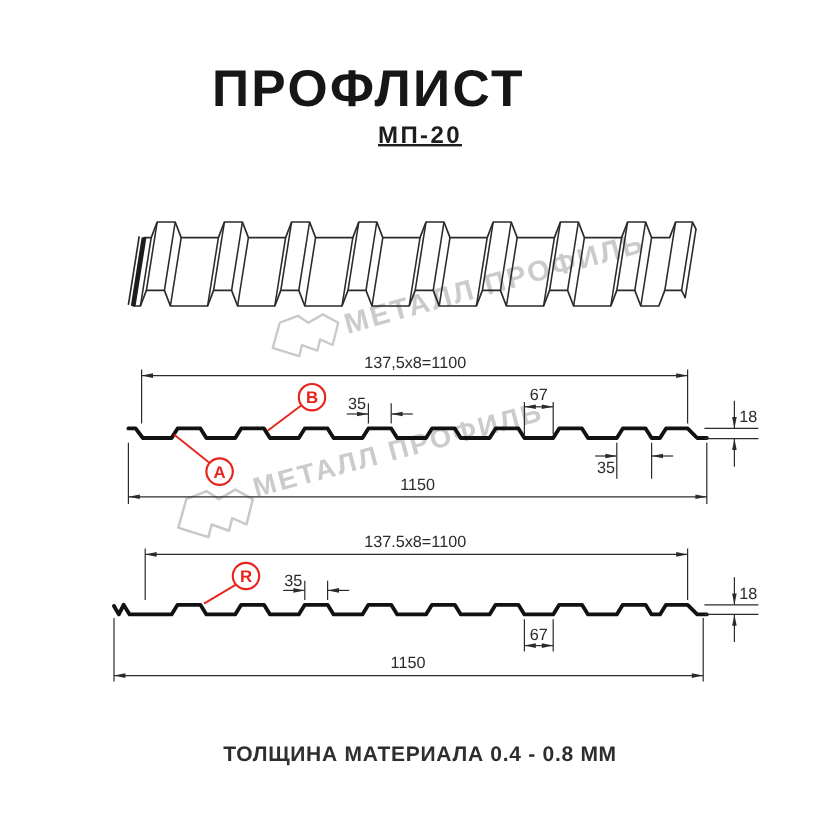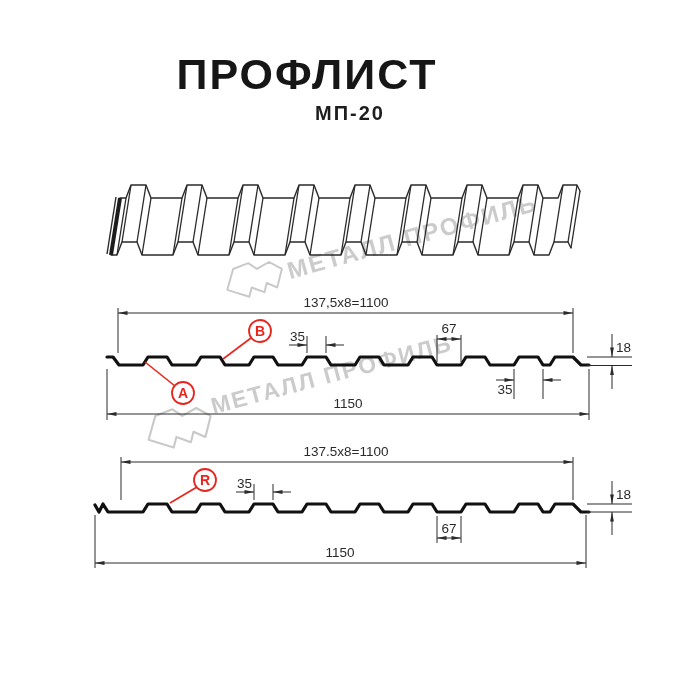--- a/index.html
+++ b/index.html
@@ -1,21 +1,21 @@
 <!DOCTYPE html>
 <html><head>
 <meta charset="utf-8">
 <style>
   html,body{margin:0;padding:0;background:#fff;}
   #page{position:relative;width:700px;height:700px;background:#ffffff;overflow:hidden;
         font-family:"Liberation Sans",sans-serif;}
   .title{position:absolute;left:0;top:50px;width:614px;text-align:center;
          font-size:43px;font-weight:700;letter-spacing:2px;color:#161616;}
   .model{position:absolute;left:0;top:102px;width:700px;text-align:center;
-         font-size:20px;font-weight:700;letter-spacing:2px;color:#1d1d1d;}
+         font-size:20px;font-weight:700;letter-spacing:2px;color:#1d1d1d;text-decoration:underline;}
   .footnote{position:absolute;left:0;top:618px;width:700px;text-align:center;
          font-size:17.5px;font-weight:700;letter-spacing:0.6px;color:#2e2e2e;}
   .wm-text{position:absolute;color:#cbcbcb;font-weight:700;white-space:nowrap;
          transform-origin:left top;pointer-events:none;}
   .wm1{left:284px;top:258px;font-size:24px;letter-spacing:2px;transform:rotate(-15.5deg);}
   .wm2{left:208px;top:394px;font-size:23px;letter-spacing:2px;transform:rotate(-15deg);}
   svg{position:absolute;left:0;top:0;}
   svg text{font-family:"Liberation Sans",sans-serif;font-size:13.5px;fill:#2b2b2b;}
   svg text.red{fill:#e8251d;font-weight:700;font-size:14px;}
 </style>
@@ -171,13 +171,14 @@
       <text x="340" y="557" text-anchor="middle">1150</text>
     </g>
 
     <g>
       <line x1="197" y1="487" x2="170" y2="503" stroke="#e8251d" stroke-width="1.6"></line>
       <circle cx="205" cy="480" r="11" fill="none" stroke="#e8251d" stroke-width="1.8"></circle>
       <text x="205" y="485" text-anchor="middle" class="red">R</text>
     </g>
   </svg>
 
+  <div class="footnote">ТОЛЩИНА МАТЕРИАЛА 0.4 - 0.8 ММ</div>
 </div>
 
 </body></html>

